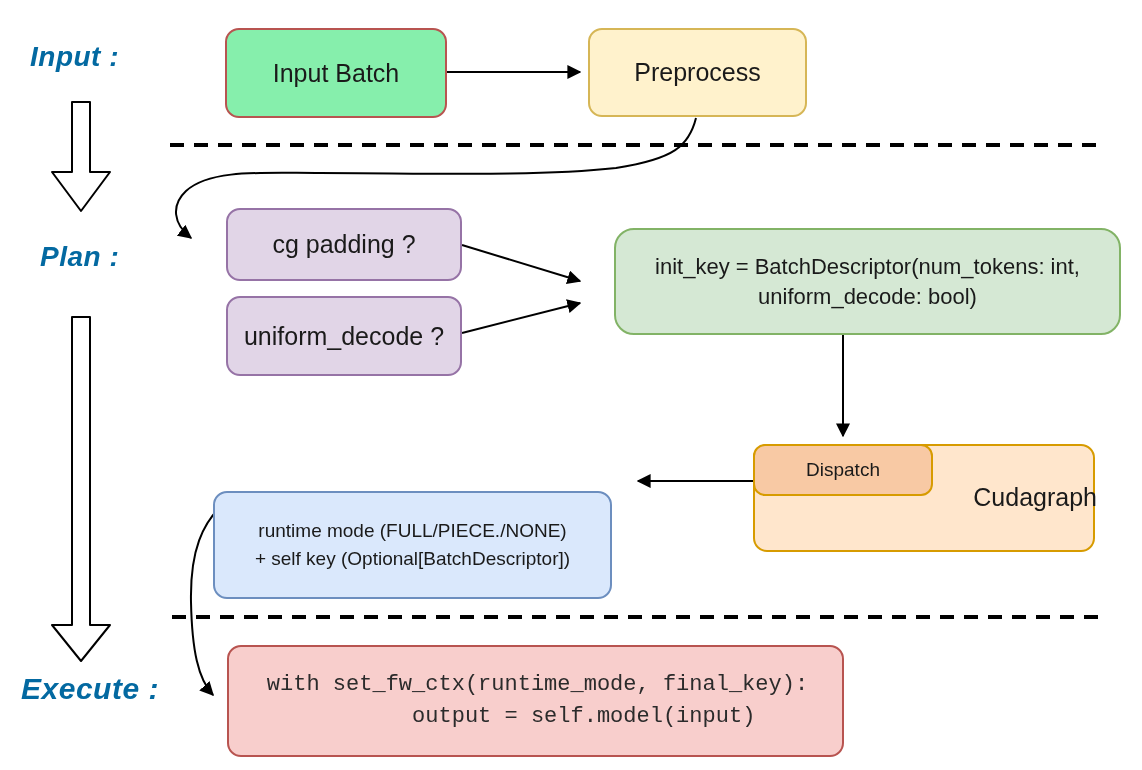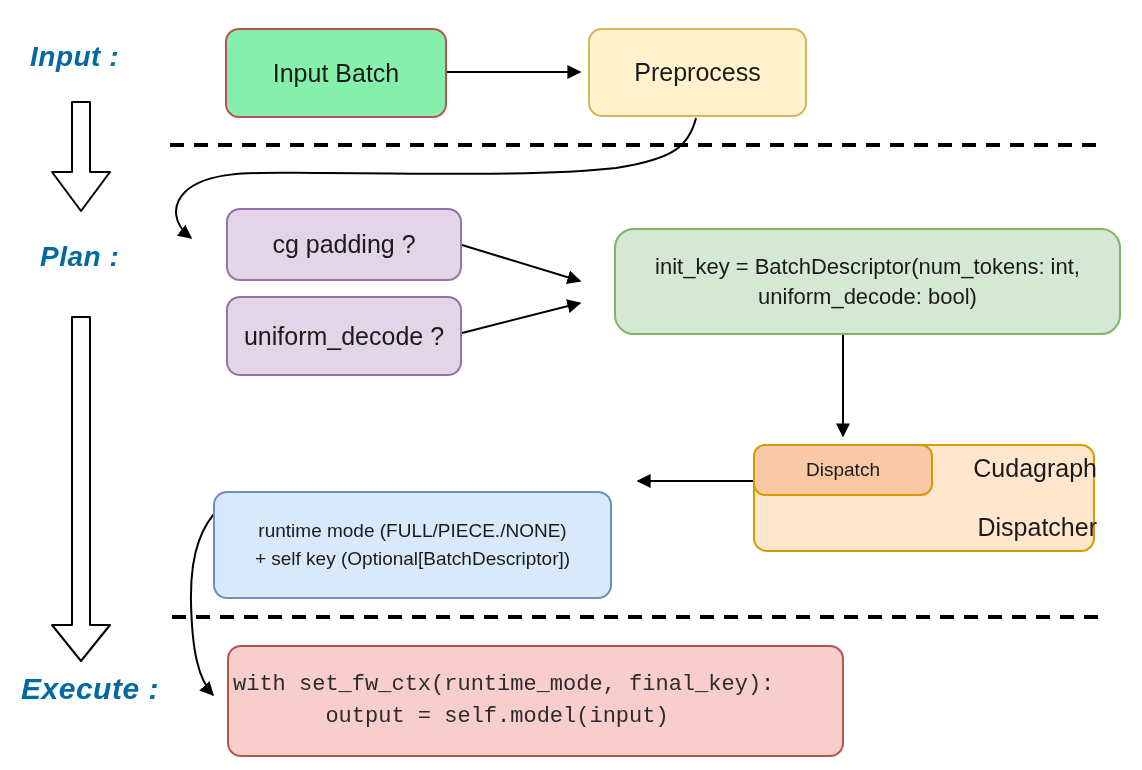--- a/index.html
+++ b/index.html
@@ -15,21 +15,21 @@
   .node{
     position:absolute;display:flex;flex-direction:column;justify-content:center;align-items:center;
     border:2px solid #999;border-radius:14px;box-sizing:border-box;text-align:center;
     line-height:1.32;
   }
   .node div{white-space:nowrap;}
   .fs25{font-size:25px;}
   .fs22{font-size:22px;}
   .fs19{font-size:19px;line-height:1.5;}
   .code-node{
-    align-items:flex-start;text-align:left;
+    align-items:center;text-align:left;
     font-family:"Liberation Mono","DejaVu Sans Mono",monospace;
     font-size:22px;line-height:32px;color:#2b2b2b;padding-left:4px;
   }
   .code-node div{white-space:pre;}
   .cud-text{
     position:absolute;left:180px;top:0;width:162px;height:100%;
     display:flex;flex-direction:column;justify-content:center;align-items:flex-end;
     font-size:25px;line-height:1.25;gap:28px;
   }
   svg.wires{position:absolute;left:0;top:0;width:1142px;height:770px;pointer-events:none;}
@@ -84,21 +84,20 @@
   </div>
 
   <div class="node fs22" style="left: 590px; top: 228px; width: 507px; height: 107px; border-radius: 20px; background-color: rgb(213, 232, 212); border-color: rgb(130, 179, 102); margin-left: 24px;">
     <div>init_key = BatchDescriptor(num_tokens: int,</div>
     <div>uniform_decode: bool)</div>
   </div>
 
   <div class="node" style="left: 753px; top: 444px; width: 342px; height: 108px; background-color: rgb(255, 230, 204); border-color: rgb(215, 155, 0);">
     <div class="cud-text">
       <div>Cudagraph</div>
-      <div>Dispatcher</div>
     </div>
   </div>
 
   <div class="node" style="left: 753px; top: 444px; width: 180px; height: 52px; border-radius: 12px; font-size: 19px; background-color: rgb(248, 201, 164); border-color: rgb(215, 155, 0);">
     <div>Dispatch</div>
   </div>
 
   <div class="node fs19" style="left: 213px; top: 445px; width: 399px; height: 108px; background-color: rgb(218, 232, 252); border-color: rgb(108, 142, 191); margin-top: 46px;">
     <div>runtime mode (FULL/PIECE./NONE)</div>
     <div>+ self key (Optional[BatchDescriptor])</div>

